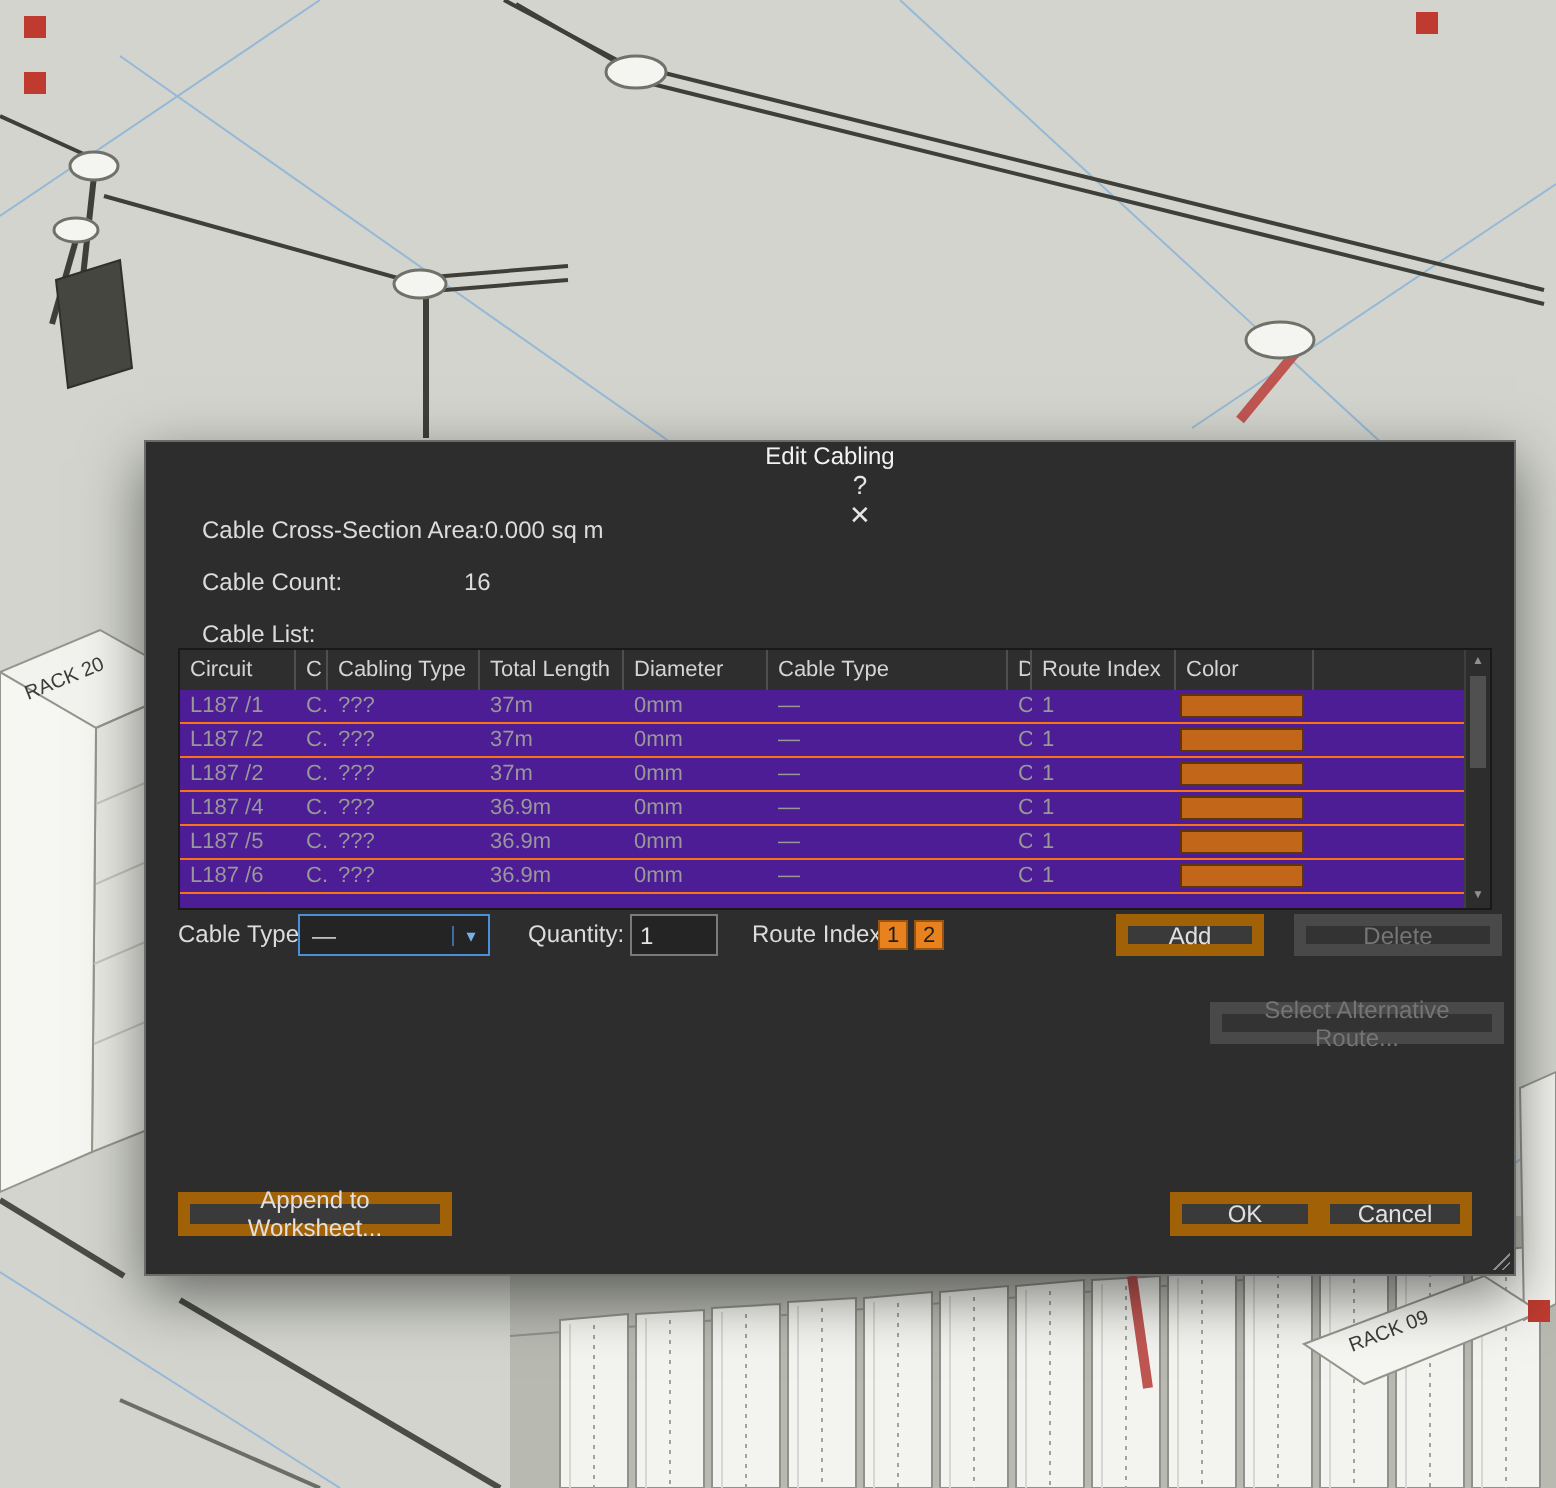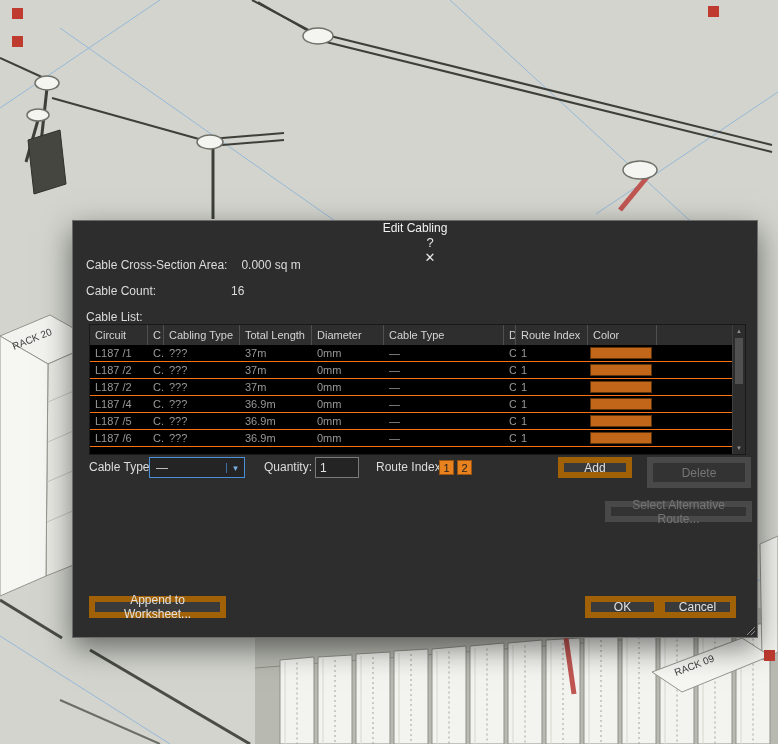--- a/index.html
+++ b/index.html
@@ -10,26 +10,26 @@
 
   
   .dialog { position:absolute; left:72px; top:220px; width:686px; height:418px;
             background:#2d2d2d; border:1px solid #6b6b6b; color:#dedede; font-size:12px;
             box-shadow:0 10px 28px rgba(0,0,0,.5); z-index:10; }
   .titlebar { position:absolute; left:0; top:0; right:0; height:30px; display:flex;
               align-items:center; padding:0 12px;flex-direction:column; }
   .title { flex:1; color:#f2f2f2; }
   .tb-btn { color:#e6e6e6; font-size:13px; margin-left:30px; cursor:default; }
 
-  .info { position:absolute; left:13px; display:flex; white-space:nowrap; color:#dcdcdc;gap:14px; }
+  .info { position:absolute; left:28px; display:flex; white-space:nowrap; color:#dcdcdc; }
   .ilabel { min-width:131px; }
   .lbl { position:absolute; color:#dcdcdc; white-space:nowrap; }
 
   .cable-table { position:absolute; left:16px; top:103px; width:657px; height:131px;
-                 background:#000000; border:1px solid #191919; display:flex; }
+                 background:#4c1d95; border:1px solid #191919; display:flex; }
   .tgrid { flex:1; display:flex; flex-direction:column; overflow:hidden; }
   .cols { display:grid; grid-template-columns:58px 16px 76px 72px 72px 120px 12px 72px 69px 1fr; }
   .thead { height:20px; background:#2e2e2e; color:#d4d4d4; font-size:11px; }
   .hcell { display:flex; align-items:center; padding-left:5px; border-right:1px solid #4f4f4f;
            overflow:hidden; white-space:nowrap; }
   .hcell.nob { border-right:none; }
   .tbody { flex:1; }
   .trow { height:17px; color:#989898; font-size:11px; border-bottom:1px solid #f97316; }
   .tcell { display:flex; align-items:center; padding-left:5px; overflow:hidden; white-space:nowrap; }
   .ccell { padding-left:2px; }
@@ -324,21 +324,21 @@
     </div>
 
     <span class="lbl" style="left:191px; top:239px">Quantity:</span>
     <input class="qty" value="1" style="">
 
     <span class="lbl" style="left:303px; top:239px">Route Index:</span>
     <div class="badge" style="left:366px">1</div>
     <div class="badge" style="left:384px">2</div>
 
     <button class="btn" style="left:485px; top:236px; width:74px; height:21px">Add</button>
-    <button class="btn disabled" style="left:574px; top:236px; width:104px; height:31px">Delete</button>
+    <button class="btn disabled" style="left:574px; top:236px; width:104px; height:21px">Delete</button>
     <button class="btn disabled" style="left:532px; top:280px; width:147px; height:21px">Select Alternative Route...</button>
 
 
     <button class="btn" style="left:16px; top:375px; width:137px; height:22px">Append to Worksheet...</button>
     <button class="btn" style="left:512px; top:375px; width:75px; height:22px">OK</button>
     <button class="btn" style="left:586px; top:375px; width:77px; height:22px">Cancel</button>
 
     <div class="grip"></div>
   </div>
 </div>

